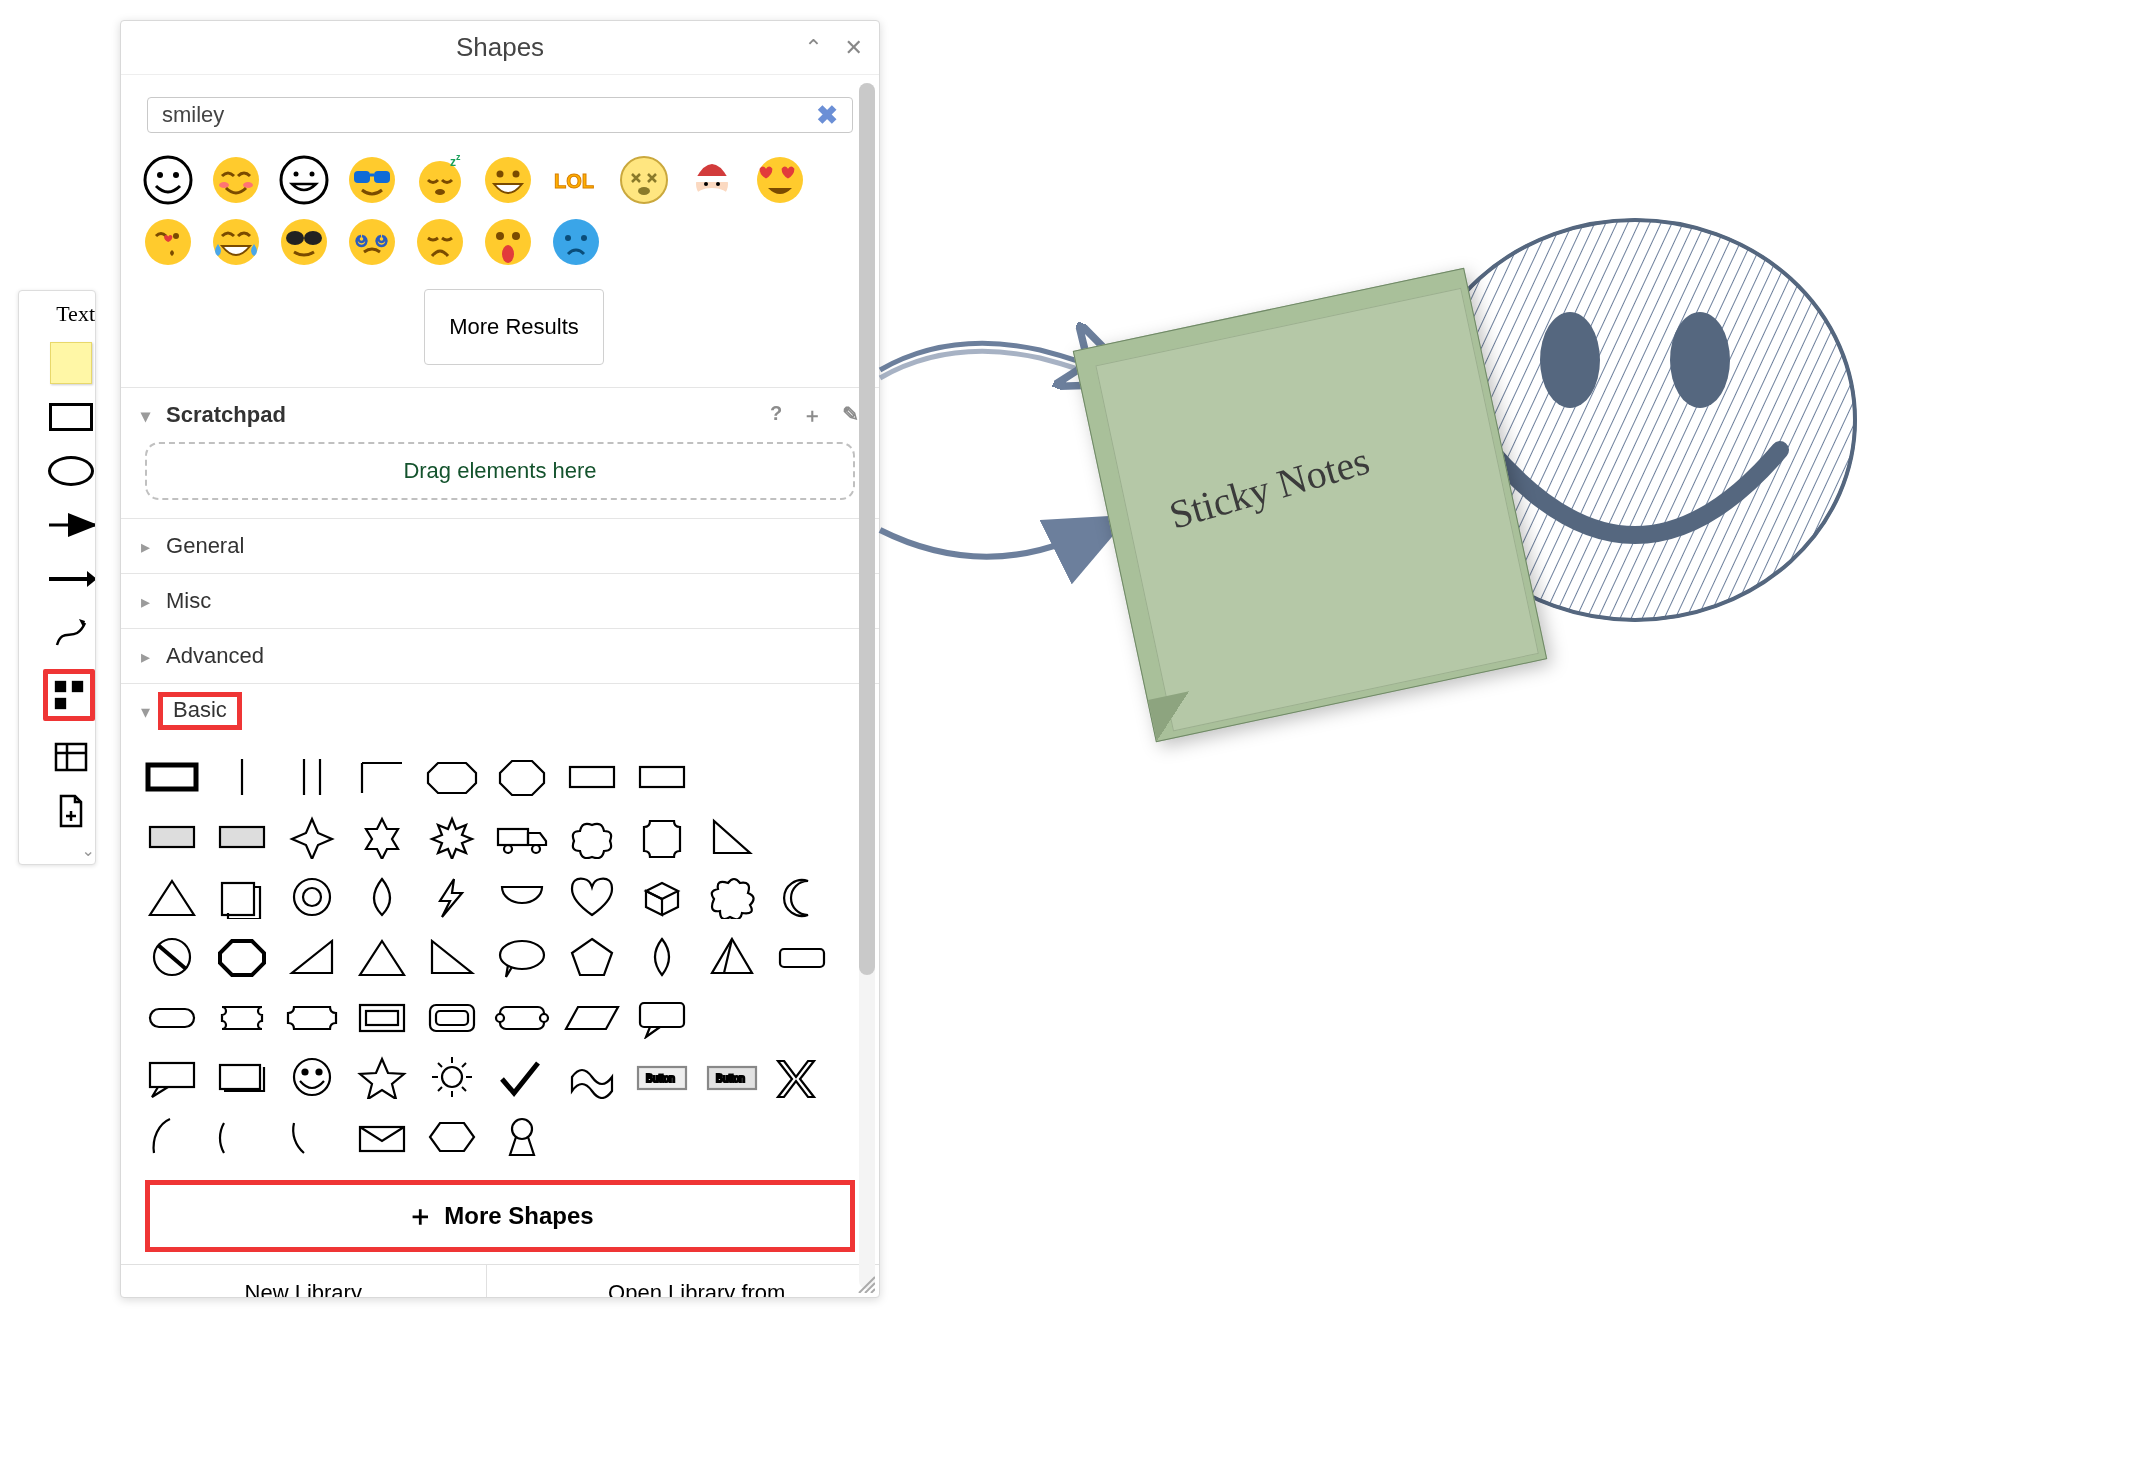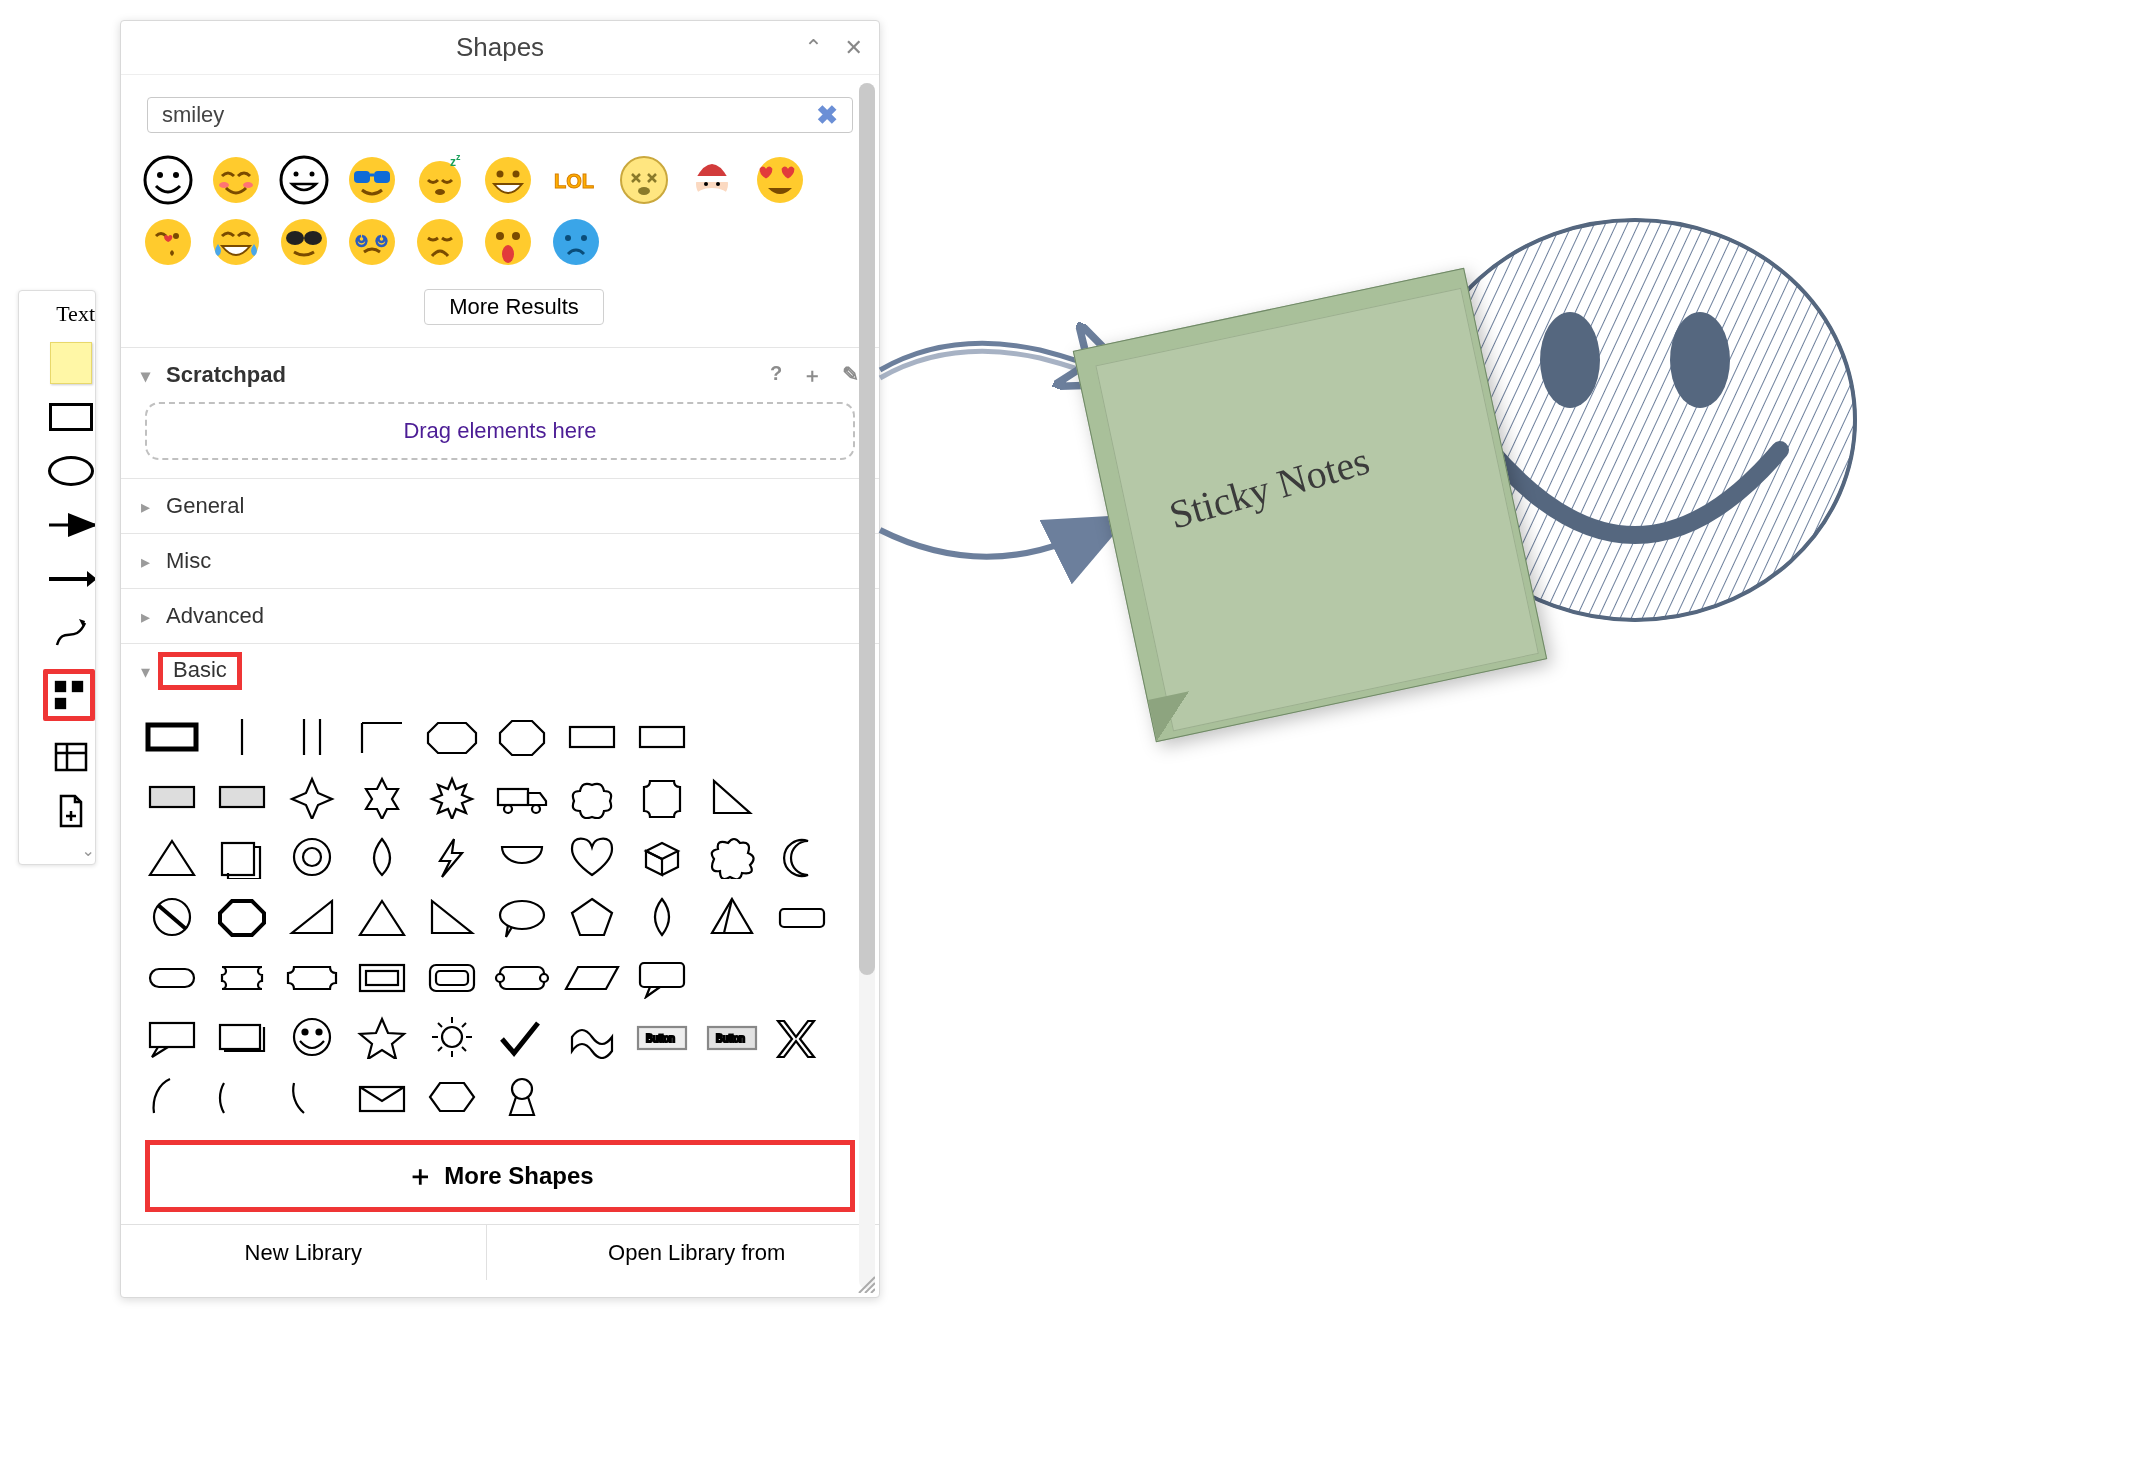--- a/index.html
+++ b/index.html
@@ -64,33 +64,33 @@
   .search-row { padding:22px 26px 10px; }
   .search-box { display:flex; align-items:center; border:1px solid #c9c9c9; border-radius:4px; height:36px; padding:0 14px; font-size:22px; color:#444; }
   .search-box span[data-bind] { flex:1; }
   .search-clear { color:#6b8fd6; font-size:26px; font-weight:bold; cursor:pointer; margin-left:8px; }
 
   .emoji-grid { padding:8px 18px 4px; display:grid; grid-template-columns: repeat(10, 60px); gap:4px 8px; }
   .emoji-cell { width:58px; height:58px; display:flex; align-items:center; justify-content:center; cursor:pointer; }
   .emoji-cell svg, .emoji-cell .em { width:52px; height:52px; }
 
   .more-results { display:flex; justify-content:center; padding:14px 0 22px; }
-  .more-results button { font-size:22px; border:1px solid #d0d0d0; background:#fff; border-radius:4px; padding:4px 24px; cursor:pointer;margin-left:28px; }
+  .more-results button { font-size:22px; border:1px solid #d0d0d0; background:#fff; border-radius:4px; padding:24px 24px; cursor:pointer;margin-left:28px; }
 
   .section { border-top:1px solid #e5e5e5; }
   .section-head { display:flex; align-items:center; height:54px; padding:0 20px; font-size:22px; color:#333; cursor:pointer; gap:10px; position:relative; }
   .tri::before { content:"▸"; color:#9b9b9b; font-size:18px; margin-right:6px; }
   .tri.open::before { content:"▾"; }
   .section-head.scratch { font-weight:600; }
   .section-head .tools { margin-left:auto; display:flex; gap:20px; color:#8c8c8c; font-size:20px; }
   .section-head .tools span { cursor:pointer; }
 
   .scratchpad-drop {
     margin:0 24px 18px; height:58px; border:2px dashed #c0c0c0; border-radius:14px;
-    display:flex; align-items:center; justify-content:center; color:#4c1d95; font-size:22px;
+    display:flex; align-items:center; justify-content:center; color:#14532d; font-size:22px;
   }
 
   .highlight-box { display:inline-block; border:5px solid #ef3535; padding:0 10px 2px; margin-left:-8px; }
 
   .basic-grid { padding:16px 22px 8px; display:grid; grid-template-columns:repeat(10,60px); gap:14px 10px; }
   .cell { width:58px; height:46px; display:flex; align-items:center; justify-content:center; cursor:pointer; }
   .cell svg { width:56px; height:44px; stroke:#000; stroke-width:2.2; fill:none; }
 
   .more-shapes-row { margin:12px 24px 0; border:5px solid #ef3535; height:72px; display:flex; align-items:center; justify-content:center; font-size:24px; font-weight:600; cursor:pointer; }
   .more-shapes-row .plus { font-size:28px; margin-right:10px; font-weight:700; }

